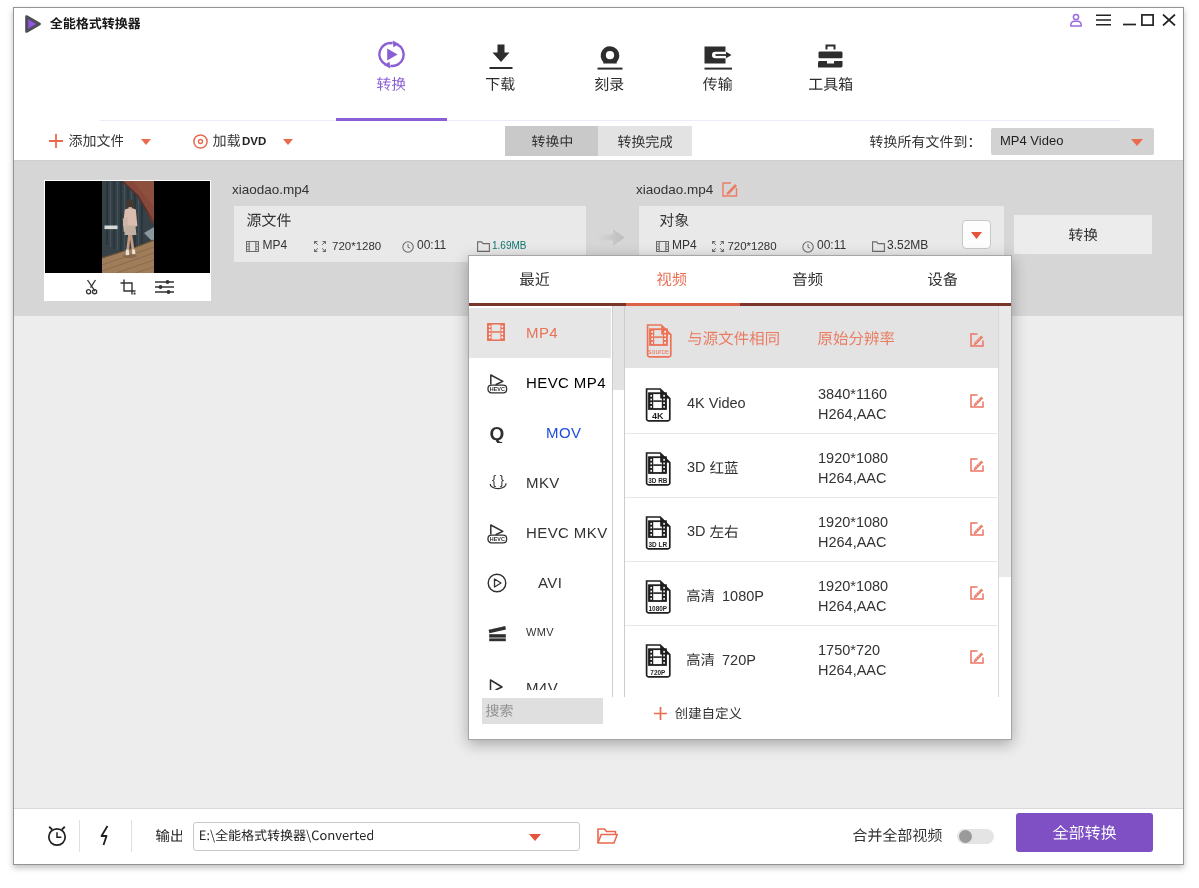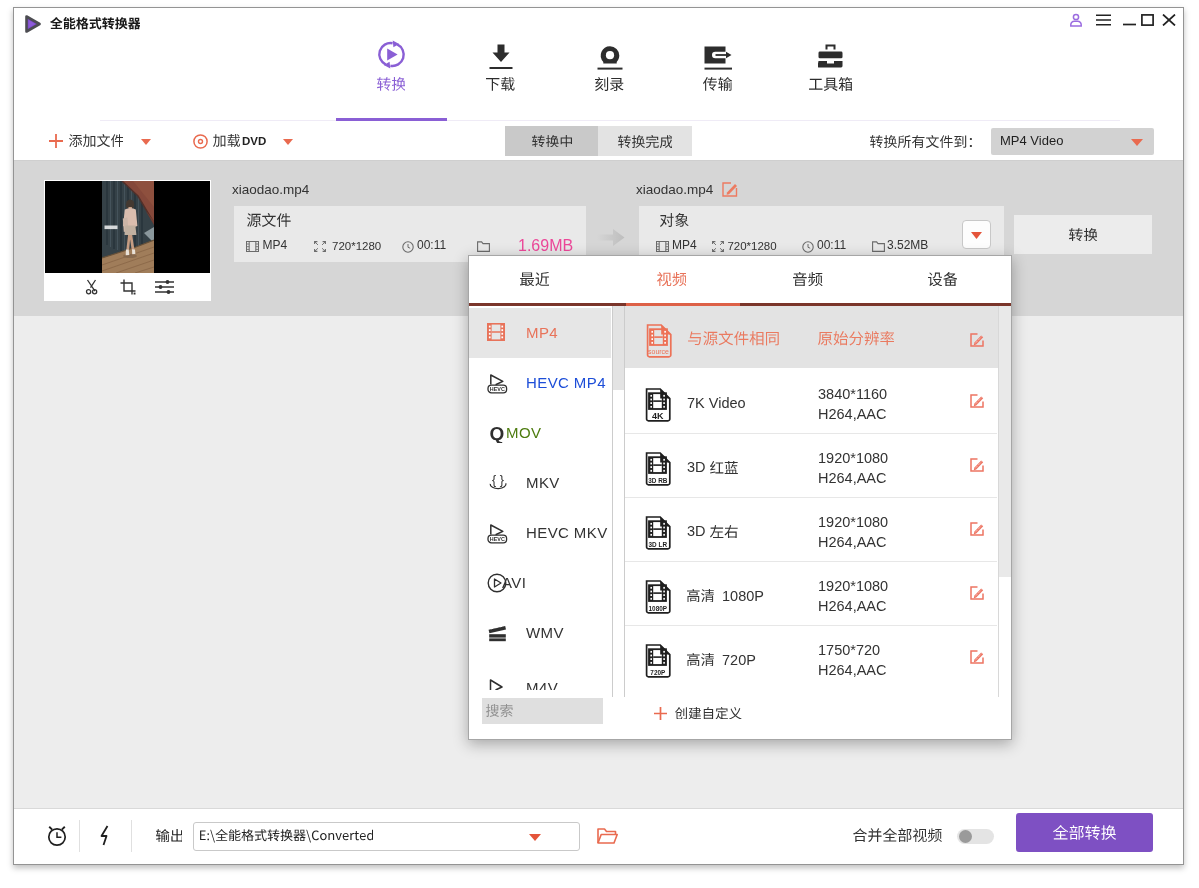--- a/index.html
+++ b/index.html
@@ -175,21 +175,21 @@
     </svg>
     <div style="position:absolute;left:318.0px;top:229.7px;font-size:11.5px;color:#333;line-height:16.6px;white-space:nowrap">720*1280</div>
     <svg style="position:absolute;left:388px;top:232.5px" width="12" height="12" viewBox="0 0 12 12">
       <circle cx="6" cy="6" r="5.2" fill="none" stroke="#6b6b6b" stroke-width="1.1"></circle>
       <path d="M6 3 V6.3 L8.2 7.2" fill="none" stroke="#6b6b6b" stroke-width="1"></path>
     </svg>
     <div style="position:absolute;left:403.0px;top:229.4px;font-size:12px;color:#333;line-height:17.3px;white-space:nowrap">00:11</div>
     <svg style="position:absolute;left:463px;top:233px" width="13" height="11" viewBox="0 0 13 11">
       <path d="M0.6 10.4 V0.9 H4.6 L6 2.6 H12.4 V10.4 Z" fill="none" stroke="#6b6b6b" stroke-width="1.1"></path>
     </svg>
-    <div style="position:absolute;left:504px;top:229.4px;font-size:16px;color:#ec4899;line-height:17.3px;white-space:nowrap">1.69MB</div>
+    <div style="position:absolute;left:478.0px;top:229.4px;font-size:10px;color:#0f766e;line-height:17.3px;white-space:nowrap">1.69MB</div>
     <svg class="abs" style="left:583px;top:220px" width="28" height="19" viewBox="0 0 28 19">
       <defs>
         <linearGradient id="ag" x1="0" y1="0" x2="1" y2="0">
           <stop offset="0" stop-color="#d6d6d6"></stop>
           <stop offset="1" stop-color="#bdbdbd"></stop>
         </linearGradient>
       </defs>
       <path d="M0 6.5 H16 V1 L27.5 9.5 L16 18 V12.5 H0 Z" fill="url(#ag)"></path>
     </svg>
     <div style="position:absolute;left:622.0px;top:172.3px;font-size:13.5px;color:#333;line-height:19.4px;white-space:nowrap">xiaodao.mp4</div>
@@ -263,48 +263,48 @@
       <rect x="14.4" y="9.8" width="1.7" height="1.9" fill="#fff"></rect>
       <rect x="1.9" y="13.4" width="1.7" height="1.9" fill="#fff"></rect>
       <rect x="14.4" y="13.4" width="1.7" height="1.9" fill="#fff"></rect>
     </svg>
     <div style="position:absolute;left:512.0px;top:314.2px;font-size:15px;letter-spacing:0.4px;color:#e8735a;line-height:21.6px;white-space:nowrap">MP4</div>
     <svg style="position:absolute;left:473px;top:365px" width="23" height="21" viewBox="0 0 23 21">
       <path d="M3.8 11.5 V2 L15.8 8.4 L8.6 11.8" fill="none" stroke="#2f2f2f" stroke-width="1.5" stroke-linejoin="round"></path>
       <rect x="1" y="12.2" width="18.6" height="7.6" rx="3.4" fill="none" stroke="#2f2f2f" stroke-width="1.3"></rect>
       <text x="10.3" y="18.3" text-anchor="middle" font-family="Liberation Sans" font-size="5.4" font-weight="bold" fill="#2f2f2f">HEVC</text>
     </svg>
-    <div style="position:absolute;left:512.0px;top:364.2px;font-size:15px;letter-spacing:0.4px;color:#1d4ed8;line-height:21.6px;white-space:nowrap">HEVC MP4</div>
+    <div style="position:absolute;left:512.0px;top:364.2px;font-size:15px;letter-spacing:0.4px;color:#000000;line-height:21.6px;white-space:nowrap">HEVC MP4</div>
     <svg style="position:absolute;left:473px;top:415px" width="20" height="20" viewBox="0 0 20 20">
       <text x="10" y="16.6" text-anchor="middle" font-family="Liberation Sans" font-size="19" font-weight="bold" fill="#2f2f2f">Q</text>
     </svg>
-    <div style="position:absolute;left:492px;top:414.2px;font-size:15px;letter-spacing:0.4px;color:#4d7c0f;line-height:21.6px;white-space:nowrap">MOV</div>
+    <div style="position:absolute;left:532px;top:414.2px;font-size:15px;letter-spacing:0.4px;color:#1d4ed8;line-height:21.6px;white-space:nowrap">MOV</div>
     <svg style="position:absolute;left:473px;top:465px" width="22" height="20" viewBox="0 0 22 20">
       <text x="11" y="10.5" text-anchor="middle" font-family="Liberation Sans" font-size="12.5" fill="#2f2f2f">{ }</text>
       <path d="M3.2 10.8 a 7.9 4.5 0 1 0 15.6 -0.6" fill="none" stroke="#2f2f2f" stroke-width="1.25"></path>
     </svg>
     <div style="position:absolute;left:512.0px;top:464.2px;font-size:15px;letter-spacing:0.4px;color:#333;line-height:21.6px;white-space:nowrap">MKV</div>
     <svg style="position:absolute;left:473px;top:515px" width="23" height="21" viewBox="0 0 23 21">
       <path d="M3.8 11.5 V2 L15.8 8.4 L8.6 11.8" fill="none" stroke="#2f2f2f" stroke-width="1.5" stroke-linejoin="round"></path>
       <rect x="1" y="12.2" width="18.6" height="7.6" rx="3.4" fill="none" stroke="#2f2f2f" stroke-width="1.3"></rect>
       <text x="10.3" y="18.3" text-anchor="middle" font-family="Liberation Sans" font-size="5.4" font-weight="bold" fill="#2f2f2f">HEVC</text>
     </svg>
     <div style="position:absolute;left:512.0px;top:514.2px;font-size:15px;letter-spacing:0.4px;color:#333;line-height:21.6px;white-space:nowrap">HEVC MKV</div>
     <svg style="position:absolute;left:473px;top:565px" width="20" height="20" viewBox="0 0 20 20">
       <circle cx="10" cy="10" r="8.8" fill="none" stroke="#2f2f2f" stroke-width="1.4"></circle>
       <path d="M7.5 6 L14 10 L7.5 14 Z" fill="none" stroke="#2f2f2f" stroke-width="1.3" stroke-linejoin="round"></path>
     </svg>
-    <div style="position:absolute;left:488px;top:564.2px;font-size:15px;letter-spacing:0.4px;color:#333;line-height:21.6px;white-space:nowrap">AVI</div>
+    <div style="position:absolute;left:524px;top:564.2px;font-size:15px;letter-spacing:0.4px;color:#333;line-height:21.6px;white-space:nowrap">AVI</div>
     <svg style="position:absolute;left:473px;top:615px" width="20" height="20" viewBox="0 0 20 20">
       <path d="M1.6 6.8 L18.2 3 L19 6.4 L2.4 10.2 Z" fill="#2f2f2f"></path>
       <path d="M4.8 6.2 L7 3.8 M9.3 5.2 L11.5 2.8 M13.8 4.2 L16 1.9" stroke="#fff" stroke-width="1"></path>
       <rect x="2.2" y="11.2" width="16.6" height="3.4" fill="#2f2f2f"></rect>
       <rect x="2.2" y="15.4" width="16.6" height="2.8" fill="#2f2f2f"></rect>
     </svg>
-    <div style="position:absolute;left:512.0px;top:614.2px;font-size:15px;letter-spacing:0.4px;color:#333;line-height:21.6px;white-space:nowrap">WMV</div>
+    <div style="position:absolute;left:512.0px;top:614.2px;font-size:11px;letter-spacing:0.4px;color:#333;line-height:21.6px;white-space:nowrap">WMV</div>
     <svg style="position:absolute;left:473px;top:670px" width="22" height="14" viewBox="0 0 22 14">
       <path d="M3.5 13.5 V2 L15 9 L8.5 12" fill="none" stroke="#2f2f2f" stroke-width="1.5" stroke-linejoin="round"></path>
     </svg>
     <div style="position:absolute;left:512.0px;top:669.2px;font-size:15px;letter-spacing:0.4px;color:#333;line-height:21.6px;white-space:nowrap">M4V</div>
     <div class="abs" style="left:455px;top:682px;width:542px;height:49px;background:#fff"></div>
     <div class="abs" style="left:597.5px;top:298px;width:13px;height:391px;background:#fff;border-left:1px solid #ccc;border-right:1px solid #ccc"></div>
     <div class="abs" style="left:598.5px;top:298px;width:11px;height:84px;background:#e3e3e3"></div>
     <div class="abs" style="left:611px;top:298px;width:386px;height:62px;background:#e3e3e3"></div>
     <svg style="position:absolute;left:631px;top:316px" width="27" height="34" viewBox="0 0 27 34">
       <path d="M2.6 1 H16.2 L25.8 10.6 V31 a1.8 1.8 0 0 1 -1.8 1.8 H4.4 A1.8 1.8 0 0 1 2.6 31 Z" fill="none" stroke="#ed7257" stroke-width="1.7"></path>
@@ -348,21 +348,21 @@
       <rect x="6.4" y="6.9" width="1.6" height="1.8" fill="#fff" stroke="none"></rect>
       <rect x="19.3" y="6.9" width="1.6" height="1.8" fill="#fff" stroke="none"></rect>
       <rect x="6.4" y="10.6" width="1.6" height="1.8" fill="#fff" stroke="none"></rect>
       <rect x="19.3" y="10.6" width="1.6" height="1.8" fill="#fff" stroke="none"></rect>
       <rect x="6.4" y="14.2" width="1.6" height="1.8" fill="#fff" stroke="none"></rect>
       <rect x="19.3" y="14.2" width="1.6" height="1.8" fill="#fff" stroke="none"></rect>
       <rect x="6.4" y="17.9" width="1.6" height="1.8" fill="#fff" stroke="none"></rect>
       <rect x="19.3" y="17.9" width="1.6" height="1.8" fill="#fff" stroke="none"></rect>
       <text x="13.8" y="30.8" text-anchor="middle" font-family="Liberation Sans" font-size="9.0" font-weight="bold" fill="#1f1f1f">4K</text>
     </svg>
-    <div style="position:absolute;left:673.0px;top:385.1px;font-size:14.5px;color:#333;line-height:20.9px;white-space:nowrap">7K Video</div>
+    <div style="position:absolute;left:673.0px;top:385.1px;font-size:14.5px;color:#333;line-height:20.9px;white-space:nowrap">4K Video</div>
     <div style="position:absolute;left:804.0px;top:375.6px;font-size:14.5px;color:#333;line-height:20.9px;white-space:nowrap">3840*1160</div>
     <div style="position:absolute;left:804.0px;top:396.3px;font-size:14.5px;color:#333;line-height:20.9px;white-space:nowrap">H264,AAC</div>
     <svg style="position:absolute;left:955.5px;top:386.0px" width="14" height="14" viewBox="0 0 14 14">
       <path d="M13 7.5 V13 H1 V1 H7.5" fill="none" stroke="#ed7462" stroke-width="1.5"></path>
       <path d="M4.2 9.8 L11.2 2.4 L13.2 4.3 L6.2 11.6 L3.8 12.2 Z" fill="#ed7462"></path>
       <path d="M5.2 10.3 L11.6 3.6" stroke="#fff" stroke-width="0.8" stroke-dasharray="1.1 1.1"></path>
     </svg>
     <div class="abs" style="left:611px;top:424.5px;width:372px;height:1px;background:#e7e7e7"></div>
     <svg style="position:absolute;left:630px;top:444.0px" width="27" height="34" viewBox="0 0 27 34">
       <path d="M2.6 1 H16.2 L25.8 10.6 V31 a1.8 1.8 0 0 1 -1.8 1.8 H4.4 A1.8 1.8 0 0 1 2.6 31 Z" fill="none" stroke="#1f1f1f" stroke-width="1.7"></path>

